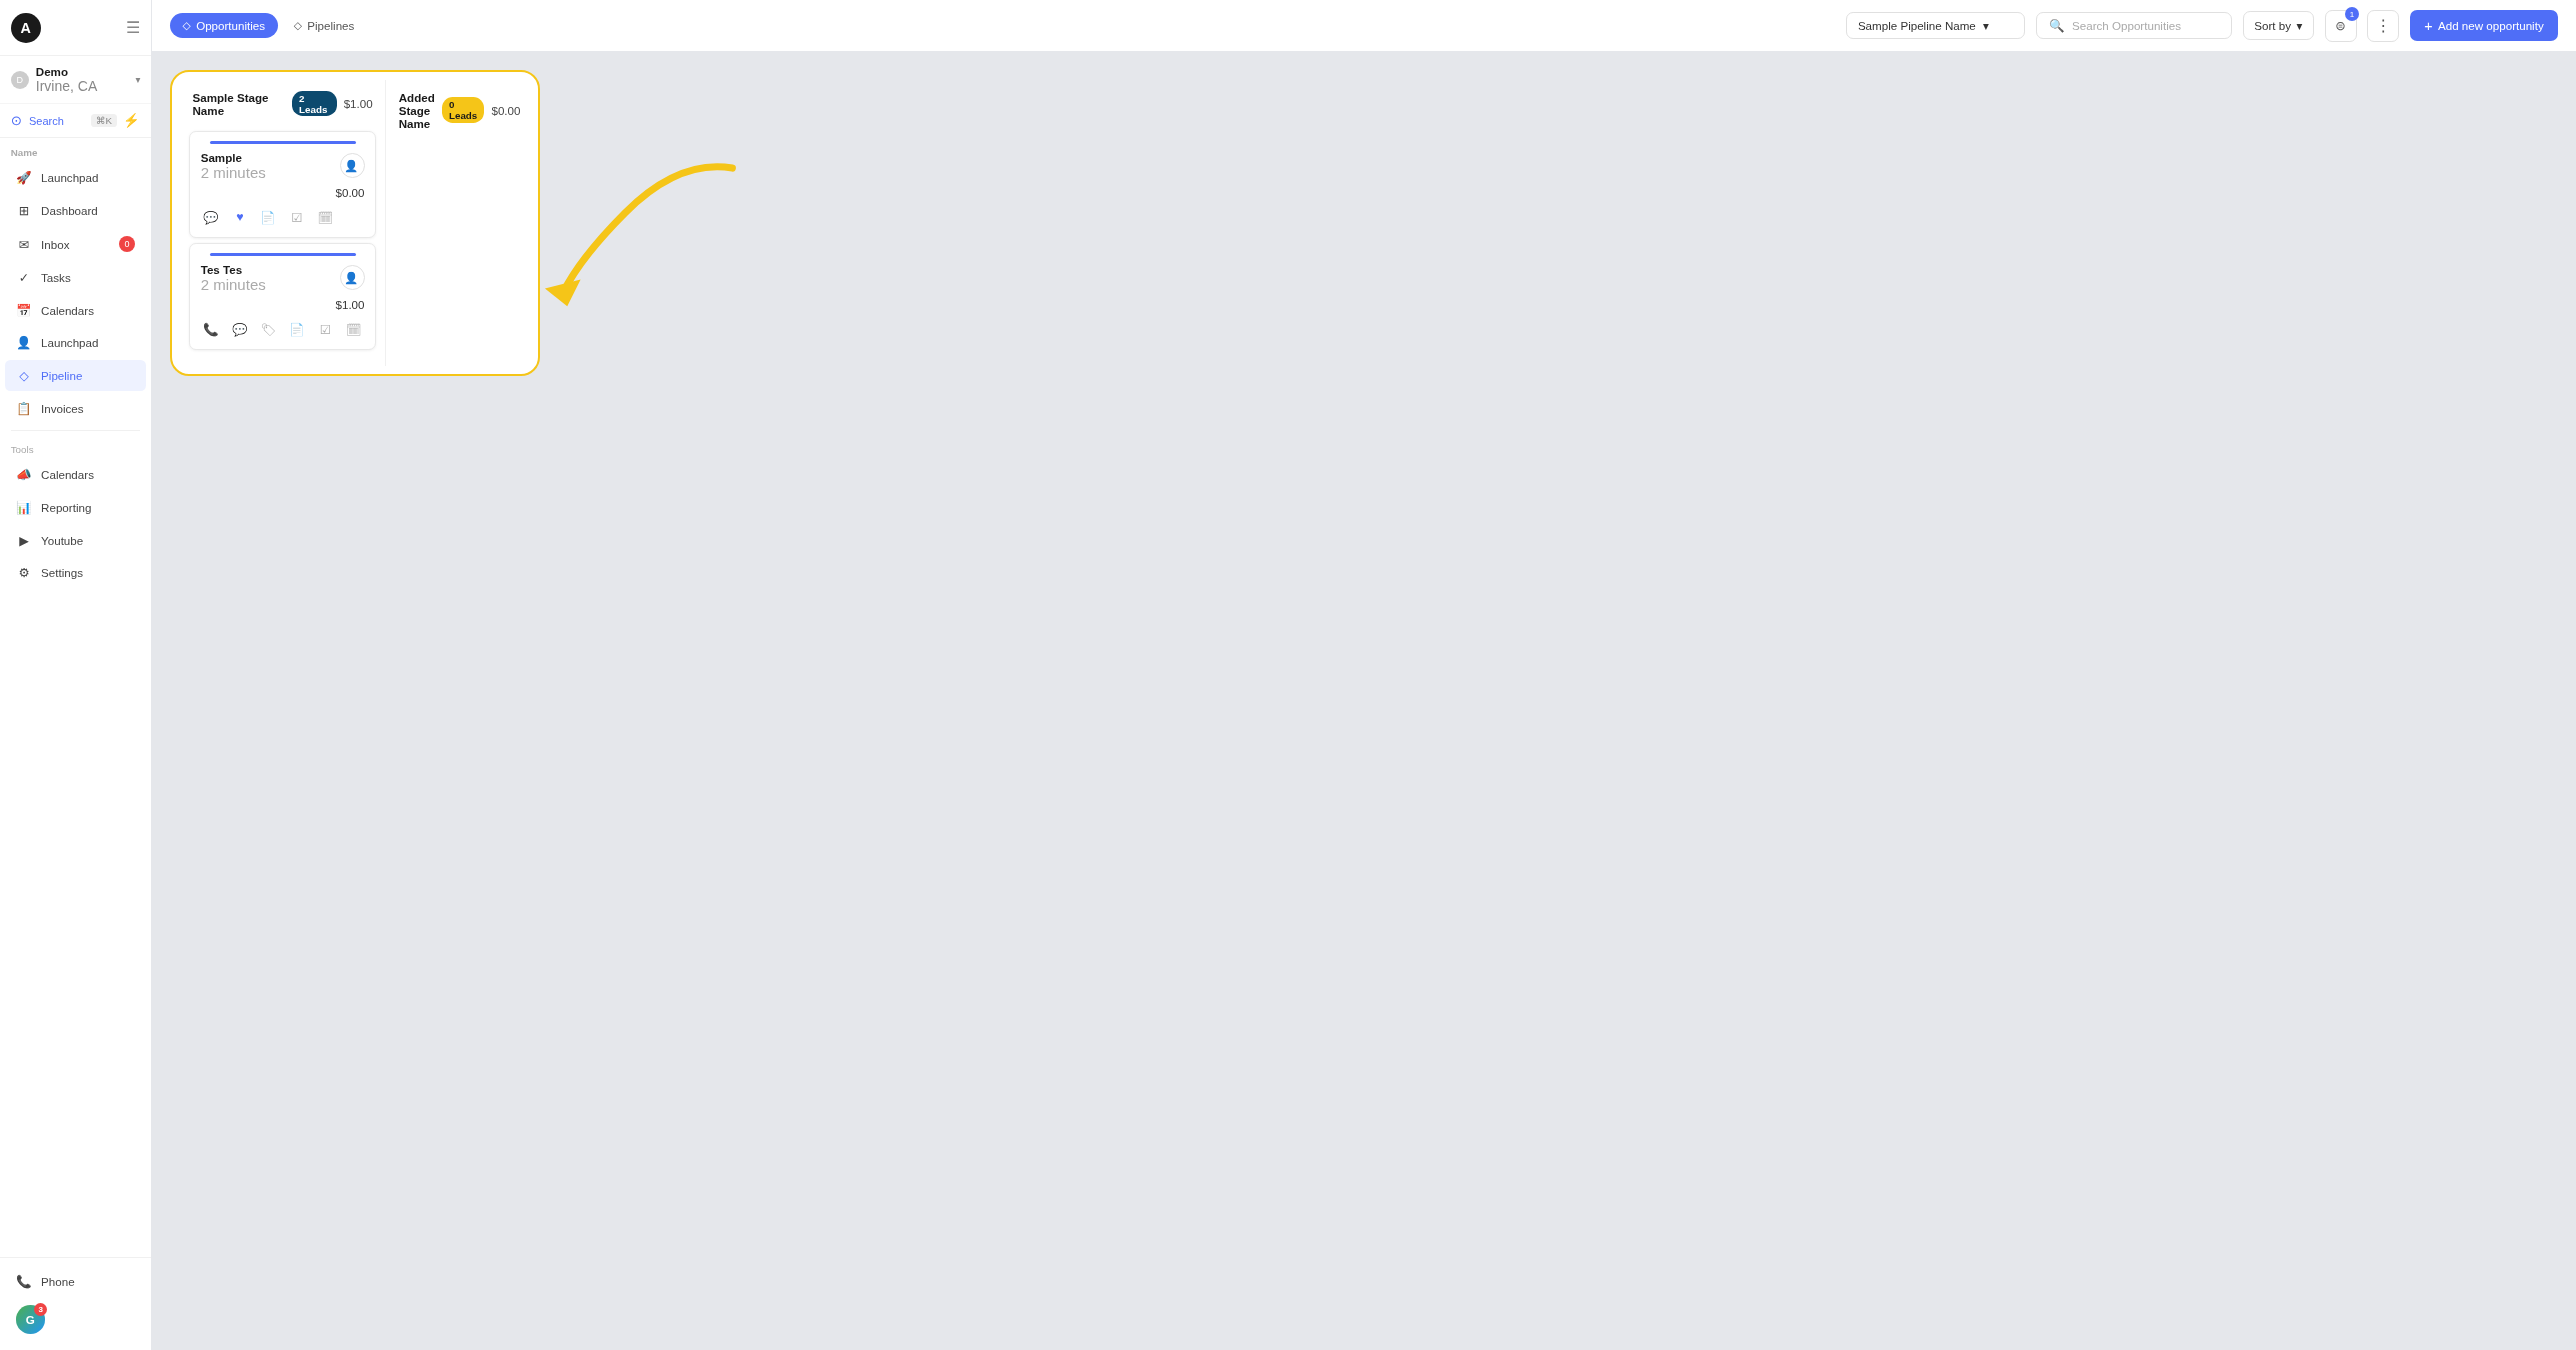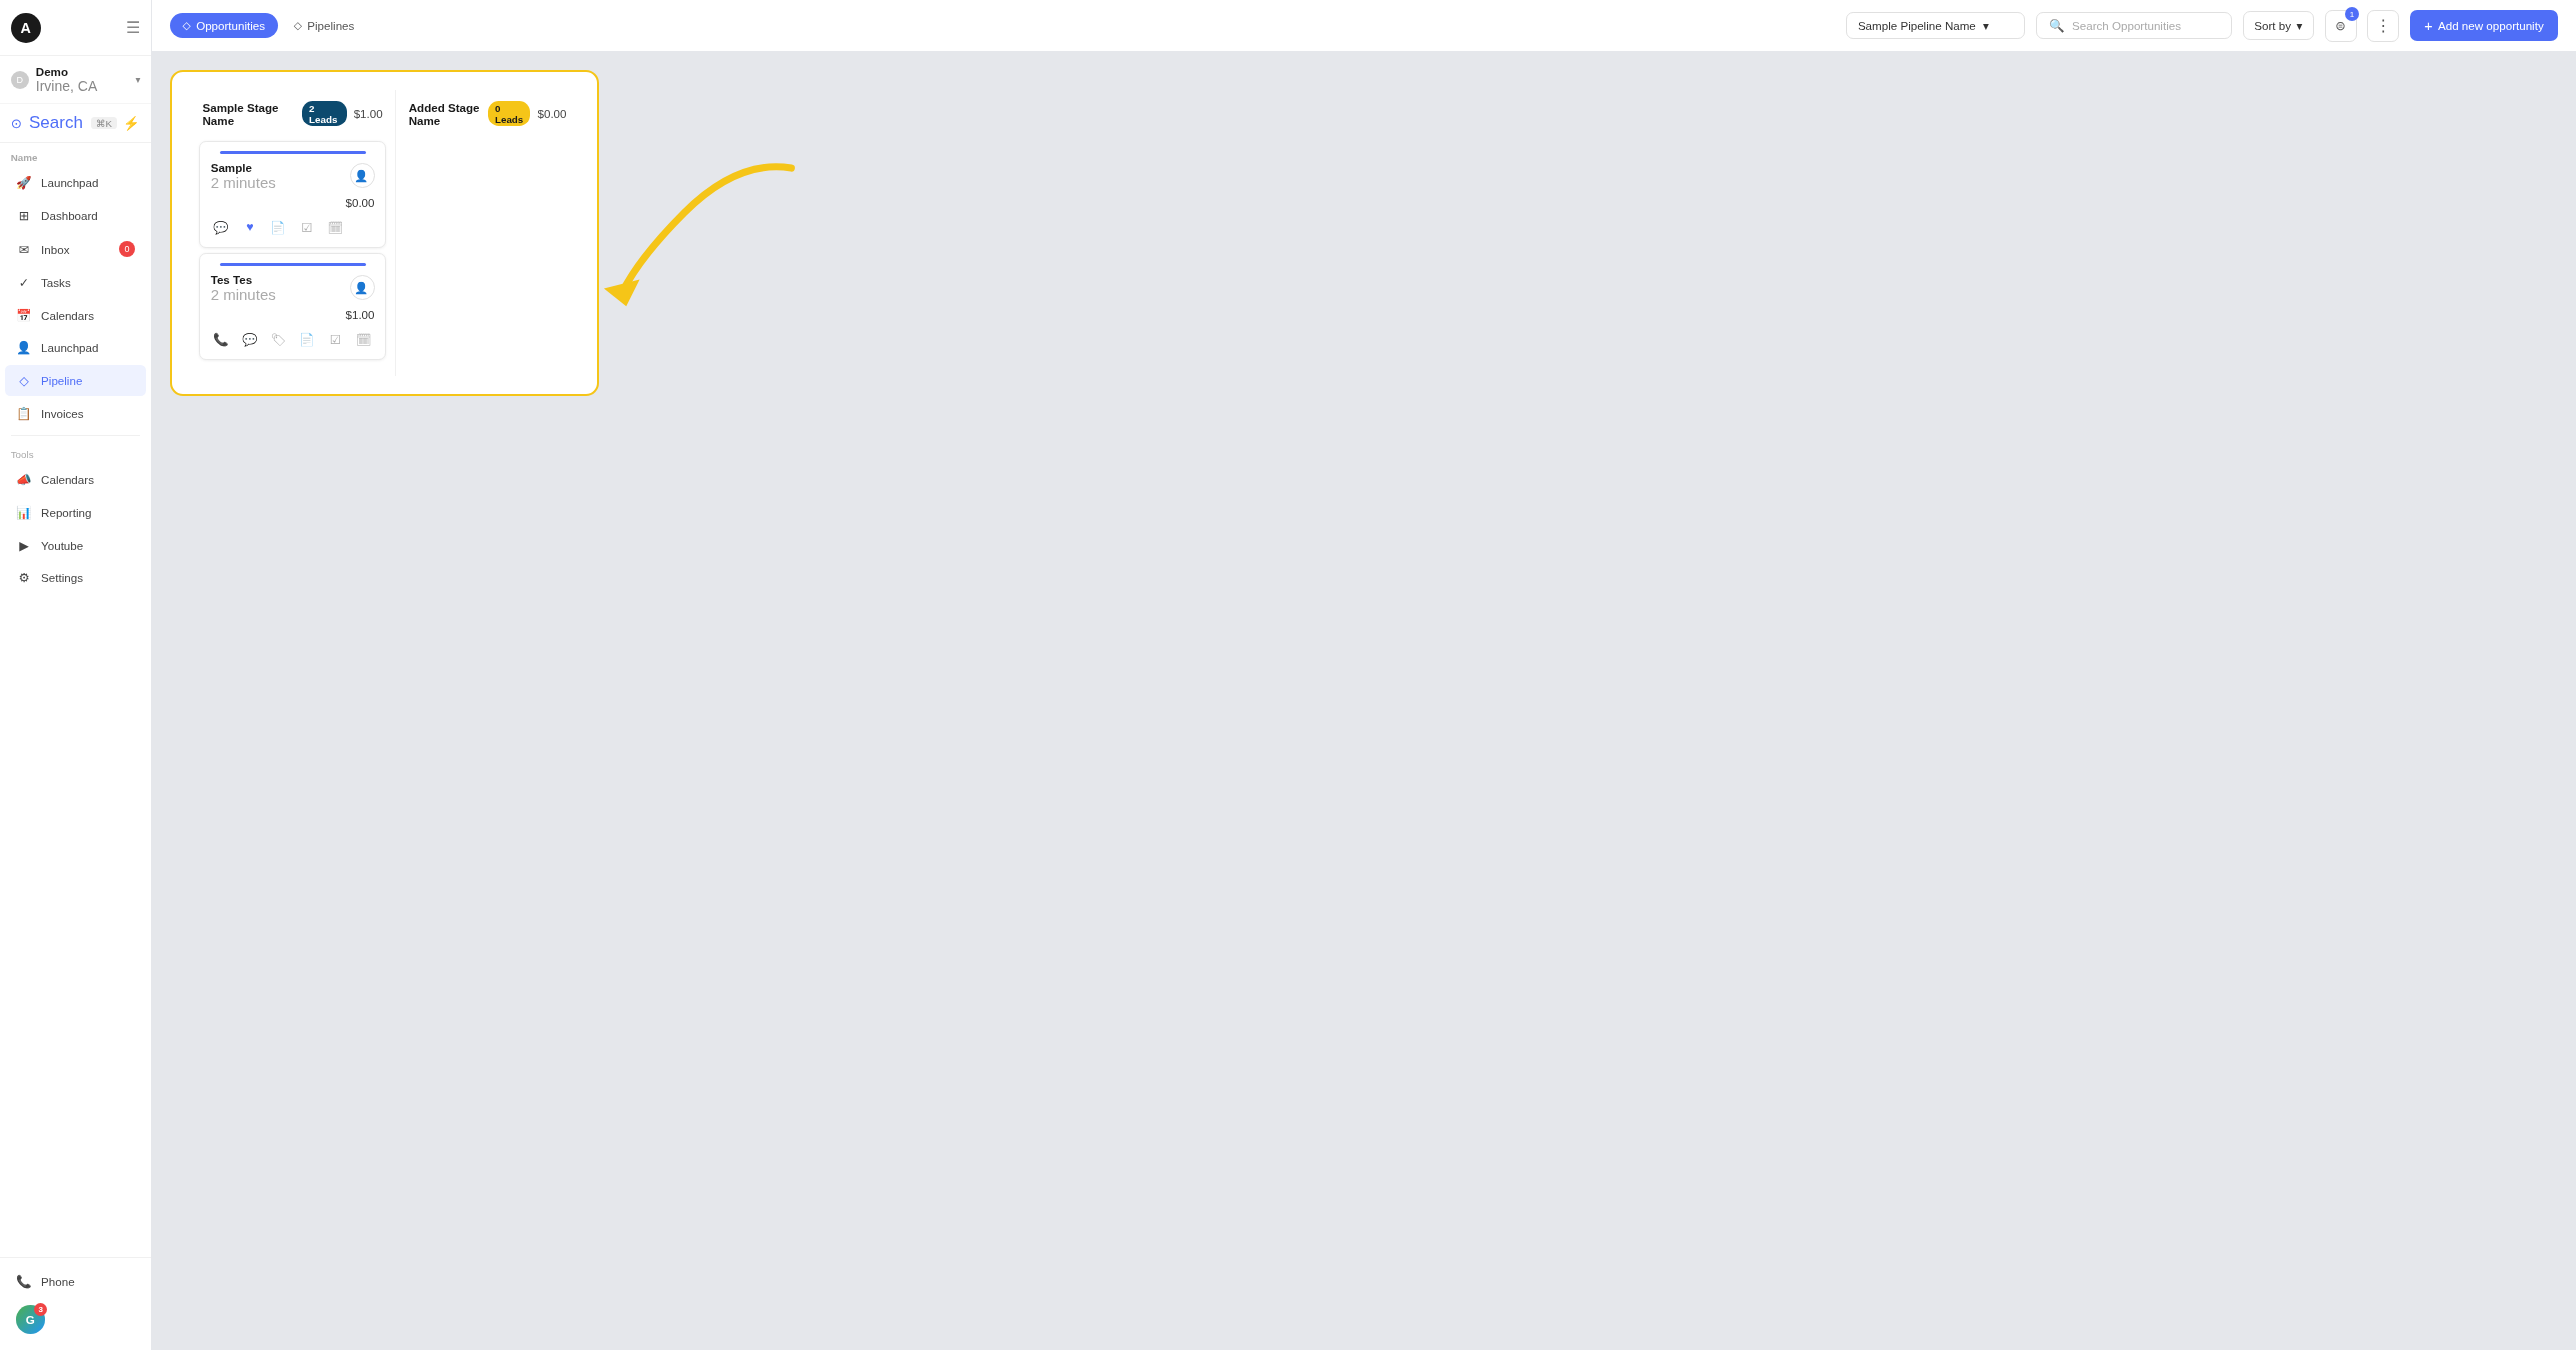--- a/index.html
+++ b/index.html
@@ -43,21 +43,21 @@
     .account-location { font-size: 14px; color: #888; }
     .chevron-icon { color: #888; font-size: 9.8px; }
 
     .sidebar-search {
       display: flex; align-items: center; gap: 7.1px;
       padding: 9px 10.7px;
       cursor: pointer;
       border-bottom: 0.9px solid #f0f0f0;
     }
     .sidebar-search-icon { color: #4f6ef7; font-size: 13.4px; }
-    .sidebar-search-text { font-size: 17px; color: #4f6ef7; font-weight: 500; flex:1; }
+    .sidebar-search-text { font-size: 11px; color: #4f6ef7; font-weight: 500; flex:1; }
     .search-shortcut { background: #f0f0f0; border-radius: 3.6px; padding: 0.9px 4.5px; font-size: 9.8px; color: #888; }
     .bolt-icon { color: #f5a623; font-size: 13.4px; }
 
     .sidebar-section-label {
       font-size: 9.8px; color: #aaa; font-weight: 600;
       padding: 9px 10.7px 3.6px;
       text-transform: none;
       letter-spacing: 0;
     }
     .sidebar-item {
@@ -194,24 +194,24 @@
     
     .board-columns {
       display: flex;
       gap: 14.3px;
       align-items: flex-start;
     }
 
     
     .highlighted-panel {
       background: white;
-      border-radius: 13px;
+      border-radius: 19px;
       border: 2.7px solid #f5c518;
-      padding: 18px;
-      width: 429px;
+      padding: 8px;
+      width: 370px;
       overflow: hidden;
       position: relative;
     }
     .panel-columns {
       display: flex;
     }
     .stage-column {
       flex: 1;
       border-right: 0.9px solid #f0f0f0;
       padding-bottom: 10.7px;

